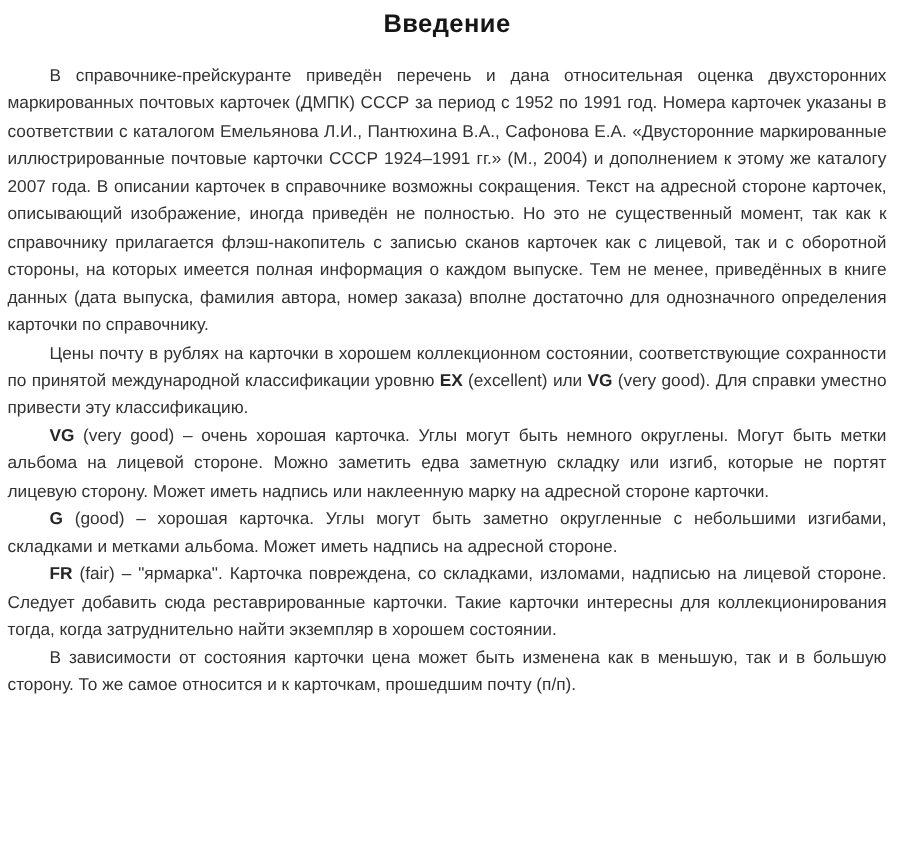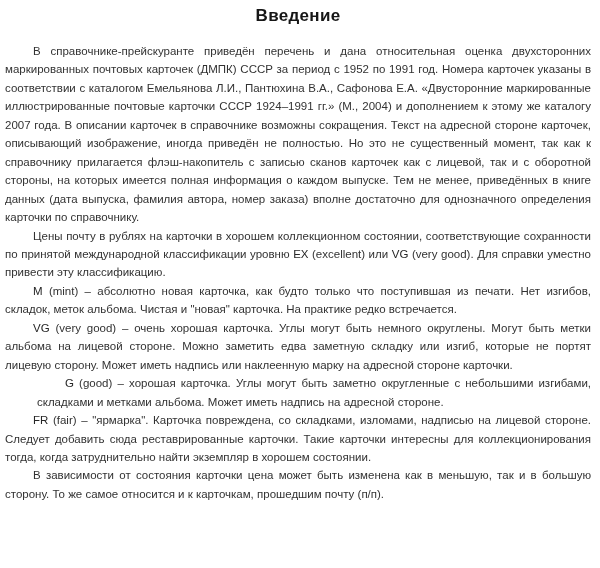--- a/index.html
+++ b/index.html
@@ -25,29 +25,28 @@
   }
   .content { margin-top: 16px; }
   .para {
     margin: 0;
     font-size: 11.5px;
     line-height: 18.45px;
     text-align: justify;
     text-indent: 28px;
     color: #323232;
   }
-  .para b { font-weight: 400; color: #262626; }
+  .para b { font-weight: 700; color: #262626; }
 </style>
 </head>
 <body style="background: rgb(255, 255, 255);">
 
 <div class="page">
   <h1 class="doc-title" style="color: rgb(22, 22, 22);">Введение</h1>
   <div class="content">
       <p class="para" style="color: rgb(50, 50, 50);"><span>В справочнике-прейскуранте приведён перечень и дана относительная оценка двухсторонних маркированных почтовых карточек (ДМПК) СССР за период с 1952 по 1991 год. Номера карточек указаны в соответствии с каталогом Емельянова Л.И., Пантюхина В.А., Сафонова Е.А. «Двусторонние маркированные иллюстрированные почтовые карточки СССР 1924–1991 гг.» (М., 2004) и дополнением к этому же каталогу 2007 года. В описании карточек в справочнике возможны сокращения. Текст на адресной стороне карточек, описывающий изображение, иногда приведён не полностью. Но это не существенный момент, так как к справочнику прилагается флэш-накопитель с записью сканов карточек как с лицевой, так и с оборотной стороны, на которых имеется полная информация о каждом выпуске. Тем не менее, приведённых в книге данных (дата выпуска, фамилия автора, номер заказа) вполне достаточно для однозначного определения карточки по справочнику.</span></p>
       <p class="para" style="color: rgb(50, 50, 50);"><span>Цены почту в рублях на карточки в хорошем коллекционном состоянии, соответствующие сохранности по принятой международной классификации уровню </span><b>EX</b><span> (excellent) или </span><b>VG</b><span> (very good). Для справки уместно привести эту классификацию.</span></p>
-      <p class="para" style="color: rgb(50, 50, 50);"><b>M</b><span> (mint) – абсолютно новая карточка, как будто только что поступившая из печати. Нет изгибов, складок, меток альбома. Чистая и "новая" карточка. На практике редко встречается.</span></p>
       <p class="para" style="color: rgb(50, 50, 50);"><b>VG</b><span> (very good) – очень хорошая карточка. Углы могут быть немного округлены. Могут быть метки альбома на лицевой стороне. Можно заметить едва заметную складку или изгиб, которые не портят лицевую сторону. Может иметь надпись или наклеенную марку на адресной стороне карточки.</span></p>
-      <p class="para" style="color: rgb(50, 50, 50); margin-left: 32px;"><b>G</b><span> (good) – хорошая карточка. Углы могут быть заметно округленные с небольшими изгибами, складками и метками альбома. Может иметь надпись на адресной стороне.</span></p>
+      <p class="para" style="color: rgb(50, 50, 50);"><b>G</b><span> (good) – хорошая карточка. Углы могут быть заметно округленные с небольшими изгибами, складками и метками альбома. Может иметь надпись на адресной стороне.</span></p>
       <p class="para" style="color: rgb(50, 50, 50);"><b>FR</b><span> (fair) – "ярмарка". Карточка повреждена, со складками, изломами, надписью на лицевой стороне. Следует добавить сюда реставрированные карточки. Такие карточки интересны для коллекционирования тогда, когда затруднительно найти экземпляр в хорошем состоянии.</span></p>
       <p class="para" style="color: rgb(50, 50, 50);"><span>В зависимости от состояния карточки цена может быть изменена как в меньшую, так и в большую сторону. То же самое относится и к карточкам, прошедшим почту (п/п).</span></p>
     </div>
 </div>
 
 </body></html>

